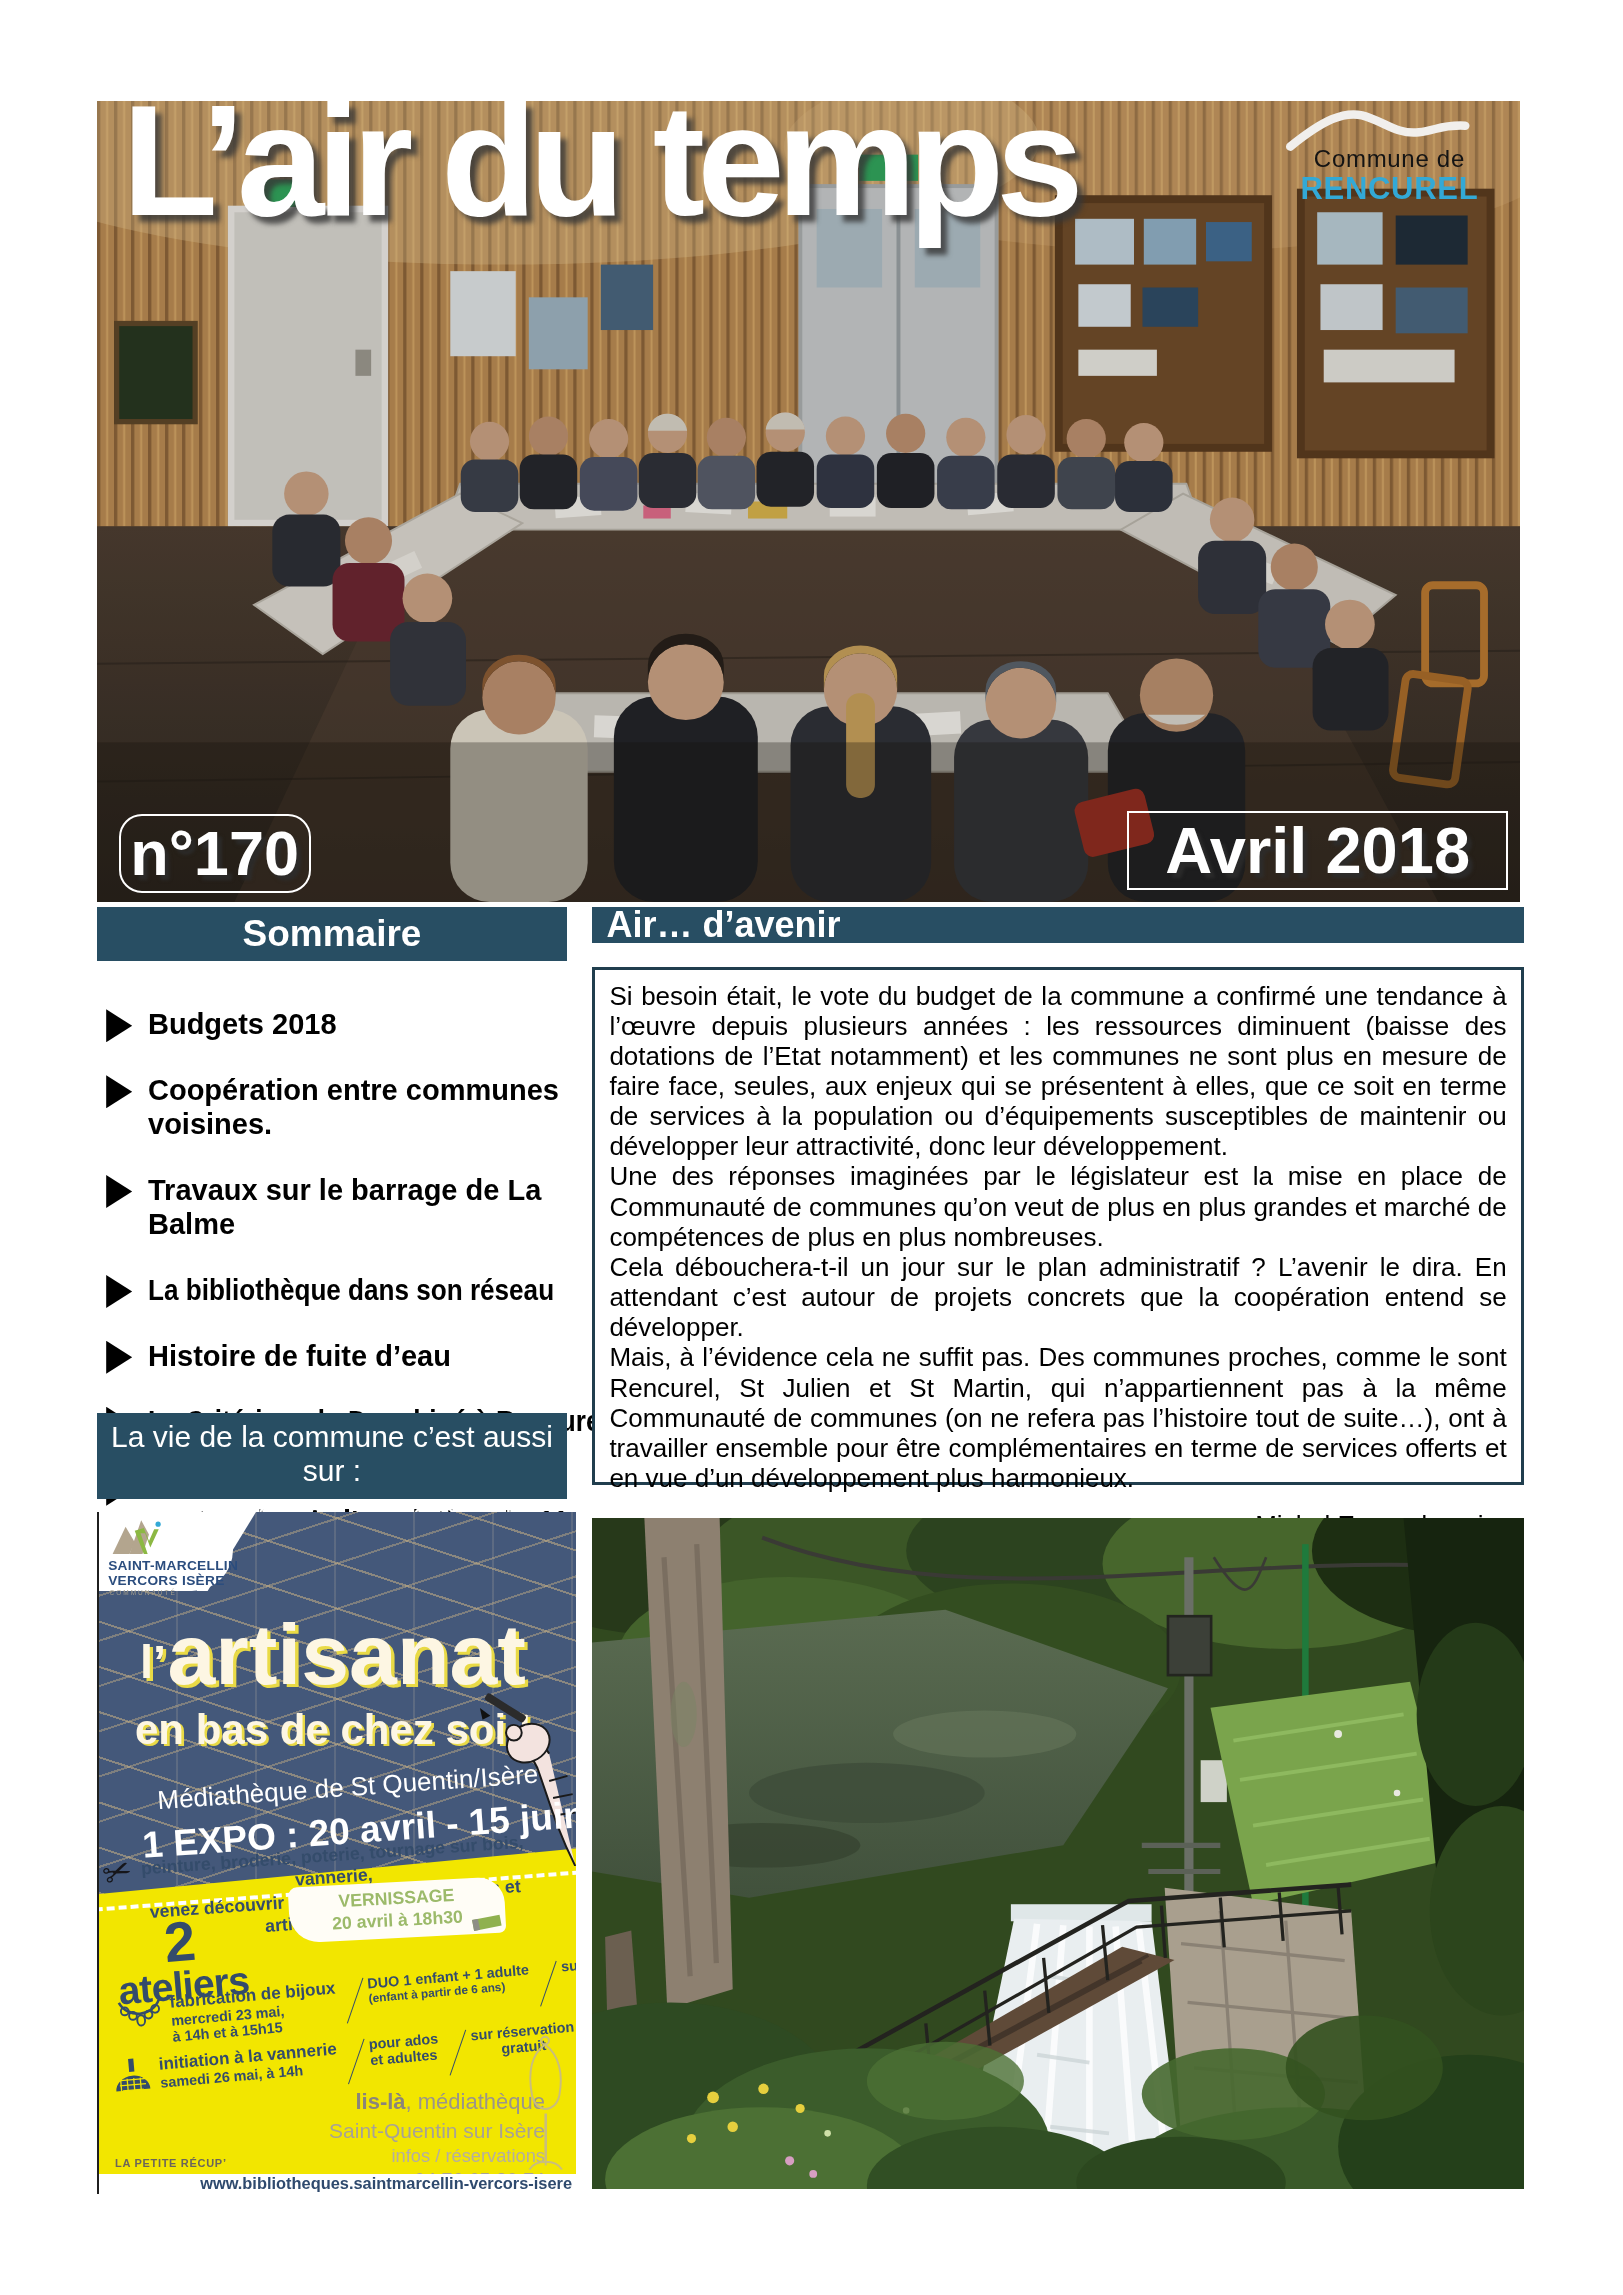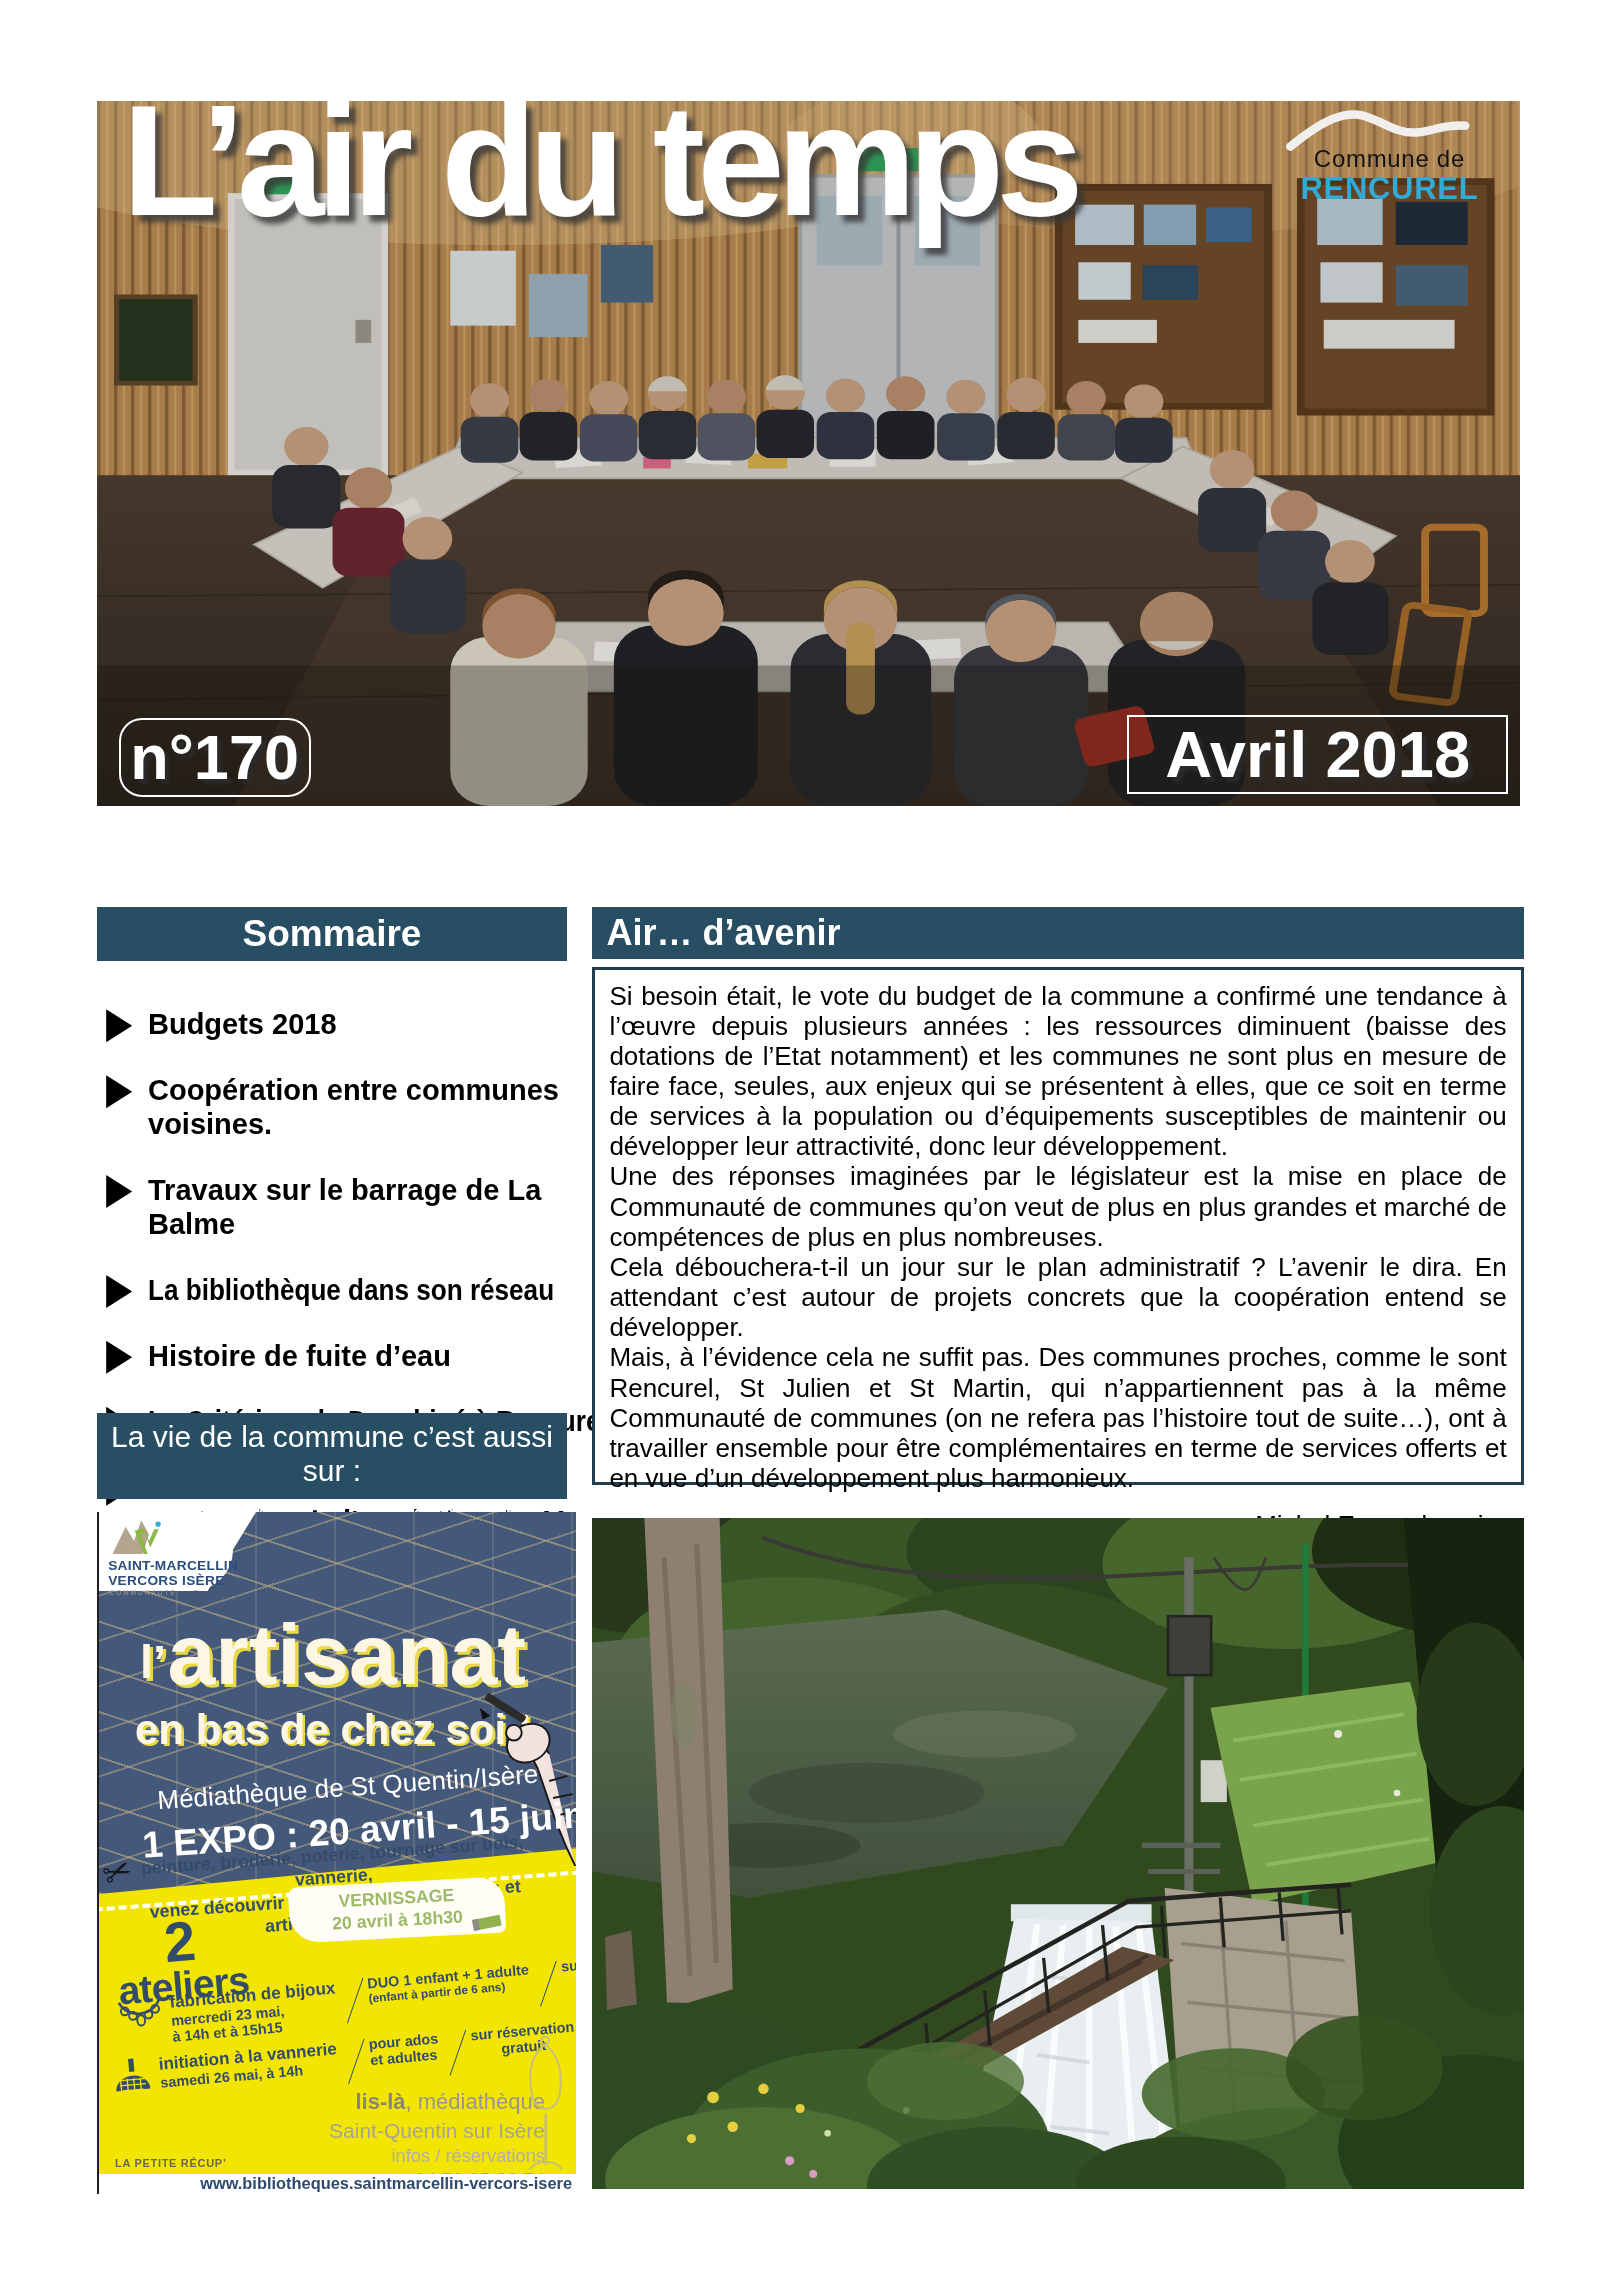--- a/index.html
+++ b/index.html
@@ -1,40 +1,40 @@
 <!DOCTYPE html>
 <html style="font-size:10.5px"><head>
 <meta charset="utf-8">
 <style>
   html,body{margin:0;padding:0;background:#ffffff;}
   .page{position:relative;width:1623px;height:2295px;background:#ffffff;overflow:hidden;
         font-family:"Liberation Sans",sans-serif;}
 
   
-  .masthead-photo{position:absolute;left:97px;top:101px;width:1423px;height:705px;overflow:hidden;background:#6b4f33;}
+  .masthead-photo{position:absolute;left:97px;top:101px;width:1423px;height:801px;overflow:hidden;background:#6b4f33;}
   .masthead-photo svg{display:block;width:100%;height:100%;}
   .masthead-title{position:absolute;left:25px;top:-38px;margin:0;font-size:157px;font-weight:bold;
         letter-spacing:-7.9px;color:#ffffff;line-height:1.25;
         text-shadow:6.5px 6.5px 5.2px rgba(55,55,55,.8);white-space:nowrap;}
   .commune-logo{position:absolute;right:19.6px;top:5.2px;width:222px;height:111px;text-align:center;}
   .commune-logo .cl-curve{position:absolute;left:6.5px;top:0;width:209px;height:46px;}
   .cl-line1{position:absolute;left:0;right:0;top:39px;font-size:24px;color:#141414;letter-spacing:0.7px;font-weight:400;}
   .cl-line2{position:absolute;left:0;right:0;top:65px;font-size:31px;color:#33a9d6;font-weight:bold;letter-spacing:0.7px;}
 
   .badge{position:absolute;border:2.6px solid #ffffff;color:#ffffff;font-weight:bold;
         display:flex;align-items:center;justify-content:center;
         text-shadow:4.6px 4.6px 3.3px rgba(45,45,45,.85);}
   .badge-issue{left:21.6px;bottom:9.2px;width:188px;height:75px;font-size:63px;border-radius:23px;}
   .badge-date{right:11.8px;bottom:12.4px;width:377px;height:75px;font-size:65px;}
 
   
   .bar{position:absolute;background:#284e63;color:#ffffff;font-weight:bold;}
   .sommaire-bar{left:97px;top:907px;width:470px;height:54px;font-size:37px;
         display:flex;align-items:center;justify-content:center;}
-  .edito-bar{left:592px;top:907px;width:932px;height:52px;font-size:36px;
+  .edito-bar{left:592px;top:907px;width:932px;height:36px;font-size:36px;
         display:flex;align-items:center;padding-left:14.4px;box-sizing:border-box;}
 
   
   .toc{position:absolute;left:97px;top:976px;width:474px;margin:0;padding:0;list-style:none;}
   .toc li{position:relative;padding-left:51px;margin-bottom:8.5px;font-size:29px;font-weight:bold;
         color:#000;line-height:1.17;margin-top:32px;}
   .toc .tri{position:absolute;left:9.2px;top:1.3px;width:26px;height:33px;background:#000;
         clip-path:polygon(0 0,100% 50%,0 100%);}
   .toc li.tight span.t{display:inline-block;transform:scaleX(.90);transform-origin:left center;white-space:nowrap;}
 

